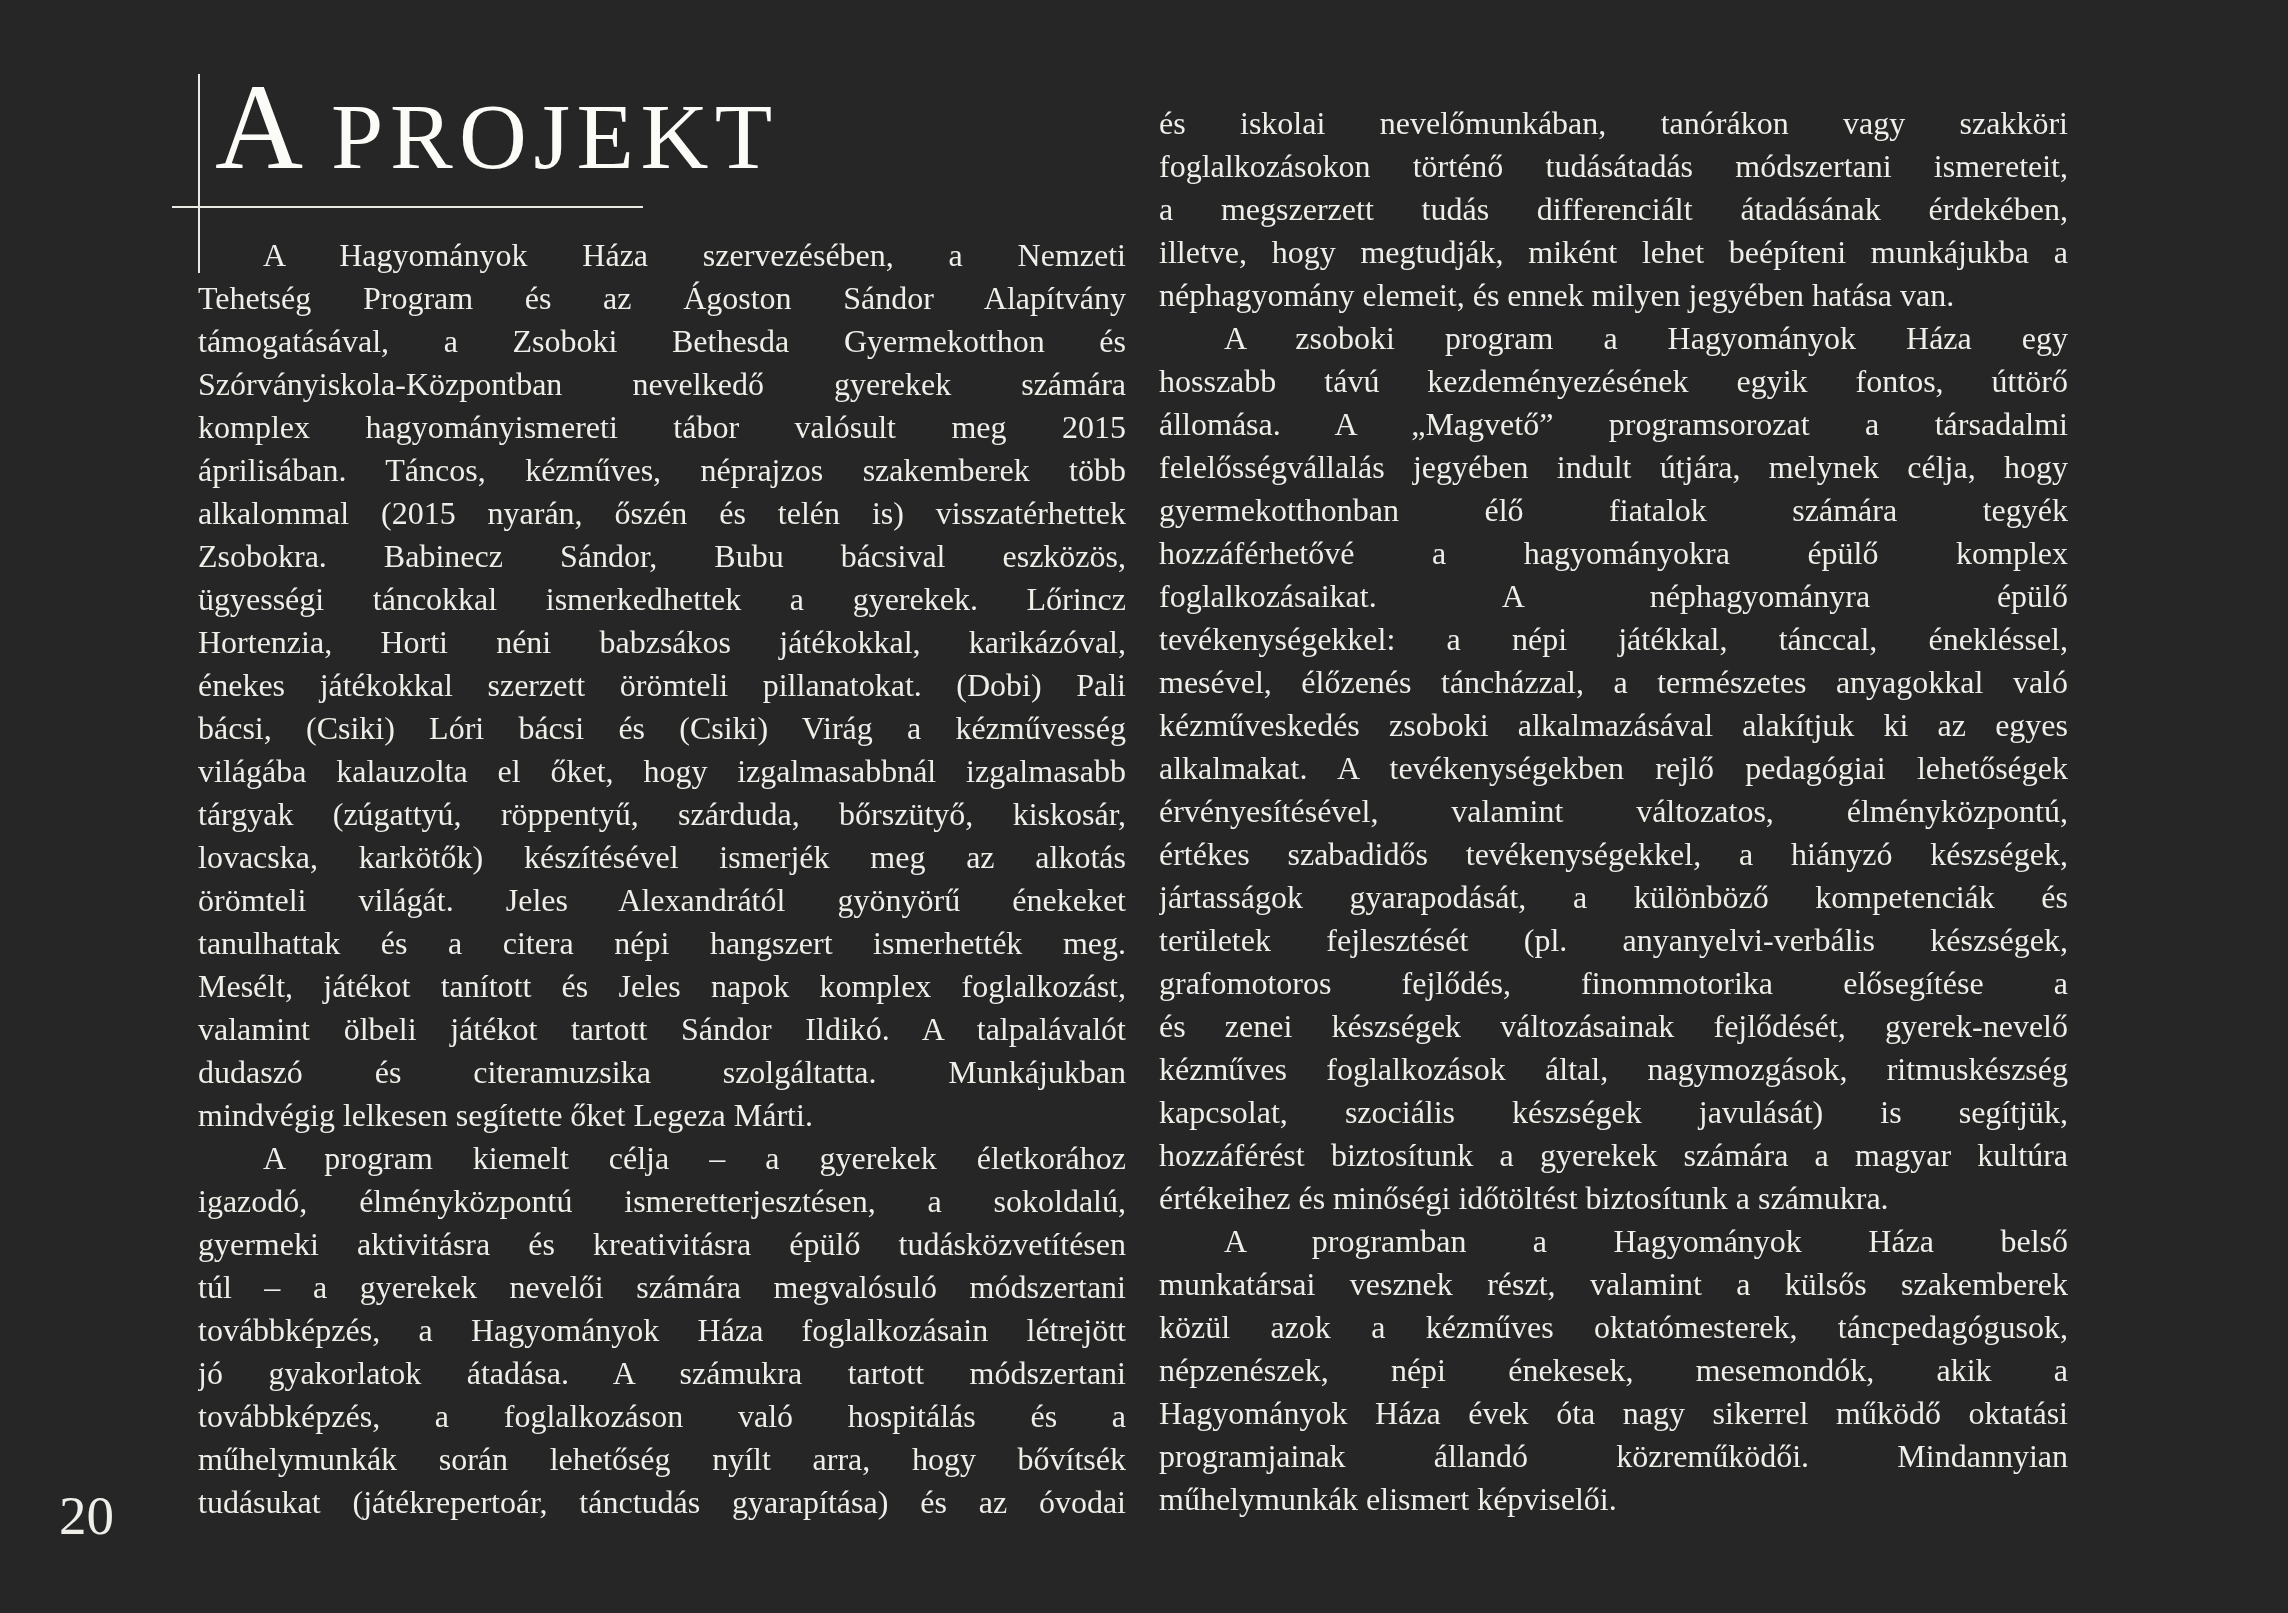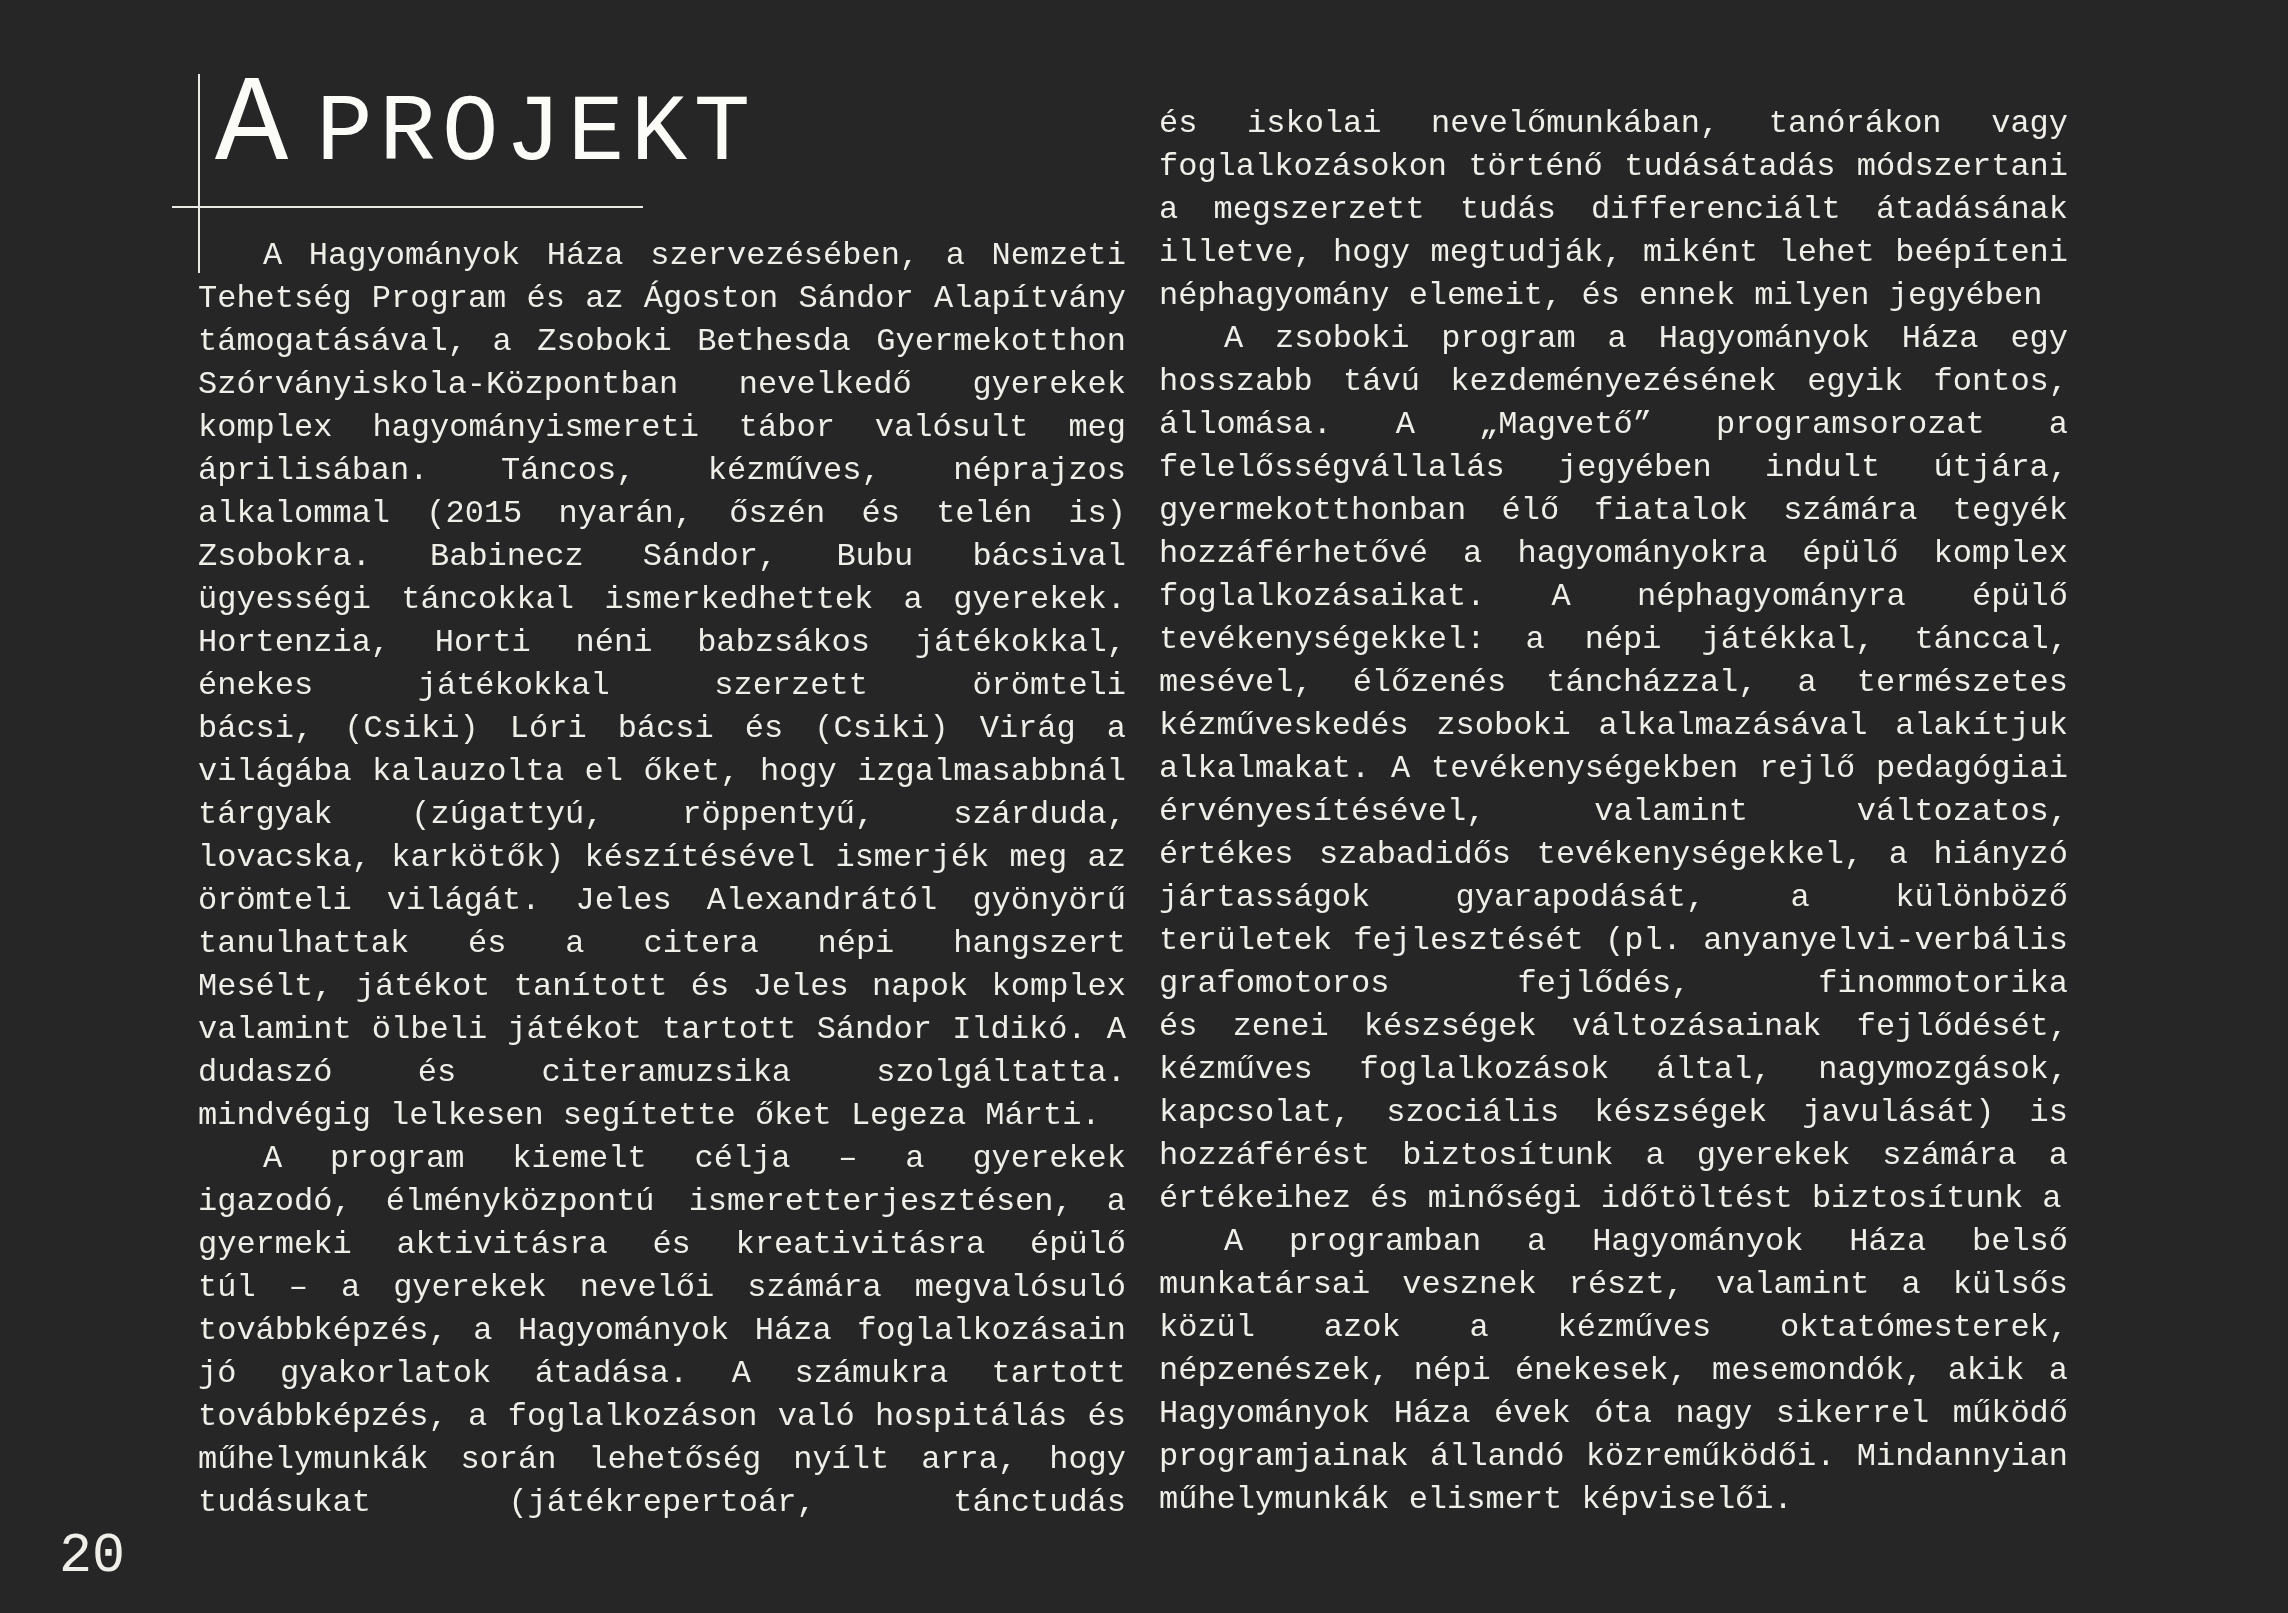--- a/index.html
+++ b/index.html
@@ -8,36 +8,36 @@
     --bright:#fbfbf8;
   }
   html,body{margin:0;padding:0;}
   body{
     width:2289px;height:1613px;
     background:var(--bg);
     font-family:"Liberation Serif","DejaVu Serif",serif;
     color:var(--text);
     overflow:hidden;
   }
-  .page{position:relative;width:1861px;height:1613px;background:var(--bg);font-family:Liberation Mono, monospace;}
+  .page{position:relative;width:1861px;height:1613px;background:var(--bg);}
 
   
   .v-rule{position:absolute;left:198px;top:74px;width:1.8px;height:199px;background:#e9e9e6;}
   .h-rule{position:absolute;left:172px;top:206px;width:471px;height:1.8px;background:#e9e9e6;}
 
   .title{
     position:absolute;left:215px;top:66px;
     line-height:1;color:var(--bright);
     white-space:nowrap;
   }
   .t-init{font-size:122px;}
   .t-rest{font-size:94px;margin-left:28px;letter-spacing:6.5px;text-transform:uppercase;}
 
   .page-number{
-    position:absolute;left:59px;top:1529px;
+    position:absolute;left:59px;top:1488px;
     font-size:55px;line-height:1;color:var(--text);
   }
 
   .col{position:absolute;font-size:32px;}
   .col-left{left:198px;top:234px;width:928px;}
   .col-right{left:1159px;top:102px;width:909px;}
 
   .para{margin:0;padding:0;}
   .line{
     height:43px;line-height:43px;

